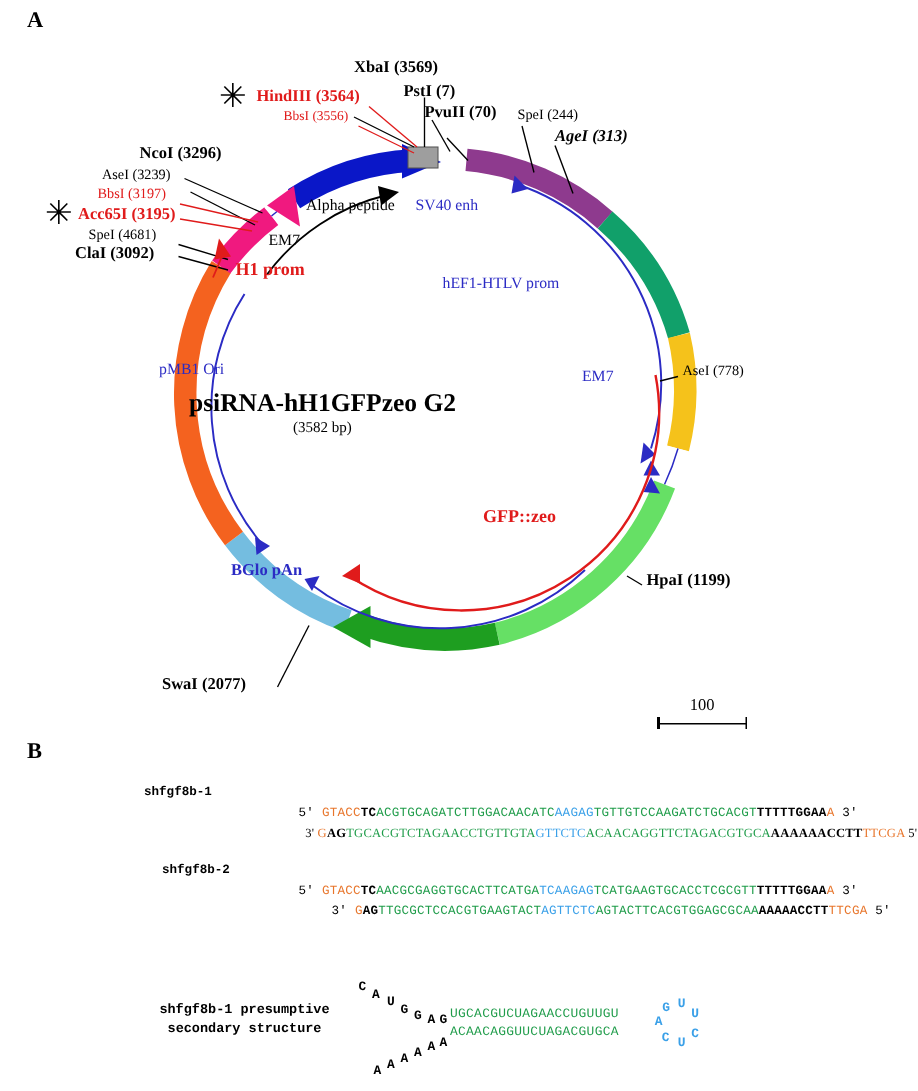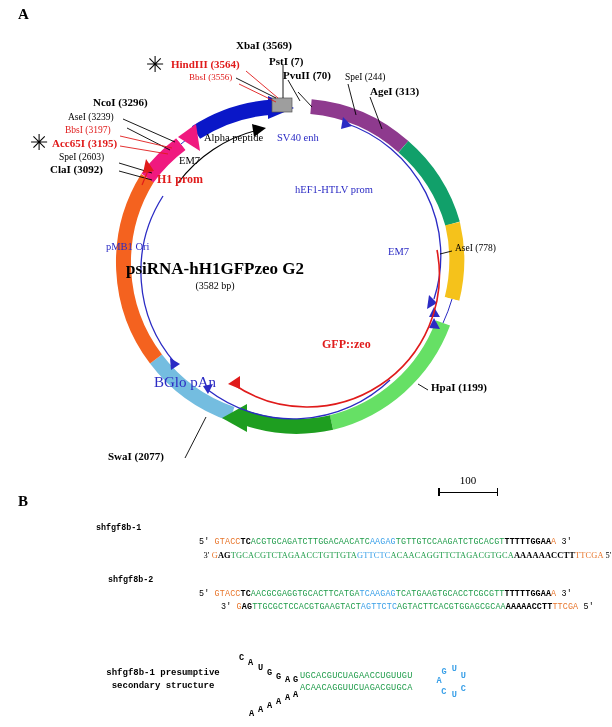--- a/index.html
+++ b/index.html
@@ -31,21 +31,21 @@
   }
   #title-main{
     position:absolute;left:0;top:241px;width:430px;text-align:center;
     font-family:"Liberation Serif",serif;font-weight:bold;font-size:17px;
   }
   #title-bp{
     position:absolute;left:0;top:262px;width:430px;text-align:center;
     font-family:"Liberation Serif",serif;font-size:10px;
   }
   
-  #scalebar{position:absolute;left:438px;top:446px;margin-top:10px;}
+  #scalebar{position:absolute;left:438px;top:446px;}
   #scalebar .sb-text{font-size:11px;font-family:"Liberation Serif",serif;text-align:center;width:60px;}
   #scalebar .sb-line{position:relative;width:60px;height:8px;margin-top:2px;}
   #scalebar .sb-line:before,#scalebar .sb-line:after{
     content:"";position:absolute;top:0;width:1.5px;height:8px;background:#000;}
   #scalebar .sb-line:before{left:0;}
   #scalebar .sb-line:after{right:0;}
   #scalebar .sb-bar{position:absolute;left:0;top:3.5px;width:60px;height:1.5px;background:#000;}
 
   
   #panelB{position:absolute;left:0;top:505px;width:612px;height:222px;}
@@ -178,42 +178,42 @@
   <div class="map-label lbl-blk bold" style="left:236px;top:22px;font-size:11px;">XbaI (3569)</div>
 
   <div class="star" style="left:146px;top:36px;">✳</div>
   <div class="map-label lbl-red bold" style="left:171px;top:41px;font-size:11px;">HindIII (3564)</div>
   <div class="map-label lbl-red" style="left:189px;top:55px;font-size:9px;">BbsI (3556)</div>
 
   <div class="map-label lbl-blk bold" style="left:269px;top:38px;font-size:11px;">PstI (7)</div>
   <div class="map-label lbl-blk bold" style="left:283px;top:52px;font-size:11px;">PvuII (70)</div>
 
   <div class="map-label lbl-blk" style="left:345px;top:55px;font-size:9.5px;">SpeI (244)</div>
-  <div class="map-label lbl-blk bold" style="left:370px;top:68px;font-size:11px;">AgeI (313)</div>
+  <div class="map-label lbl-blk bold" style="left:370px;top:68px;font-size:11px;font-style:italic;">AgeI (313)</div>
 
   <div class="map-label lbl-blk" style="left:455px;top:226px;font-size:9.5px;">AseI (778)</div>
   <div class="map-label lbl-blk bold" style="left:431px;top:364px;font-size:11px;">HpaI (1199)</div>
   <div class="map-label lbl-blk bold" style="left:108px;top:433px;font-size:11px;">SwaI (2077)</div>
 
   <div class="map-label lbl-blk bold" style="left:50px;top:146px;font-size:11px;">ClaI (3092)</div>
-  <div class="map-label lbl-blk" style="left:59px;top:135px;font-size:9.5px;">SpeI (2603)</div>
+  <div class="map-label lbl-blk" style="left:59px;top:135px;font-size:9.5px;">SpeI (4681)</div>
 
   <div class="star" style="left:30px;top:114px;">✳</div>
   <div class="map-label lbl-red bold" style="left:52px;top:120px;font-size:11px;">Acc65I (3195)</div>
   <div class="map-label lbl-red" style="left:65px;top:108px;font-size:9.5px;">BbsI (3197)</div>
   <div class="map-label lbl-blk" style="left:68px;top:95px;font-size:9.5px;">AseI (3239)</div>
   <div class="map-label lbl-blk bold" style="left:93px;top:79px;font-size:11px;">NcoI (3296)</div>
 
   <div class="map-label lbl-blk" style="left:204px;top:115px;font-size:10.5px;">Alpha peptide</div>
   <div class="map-label lbl-blk" style="left:179px;top:138px;font-size:10.5px;">EM7</div>
   <div class="map-label lbl-blue" style="left:277px;top:115px;font-size:10.5px;">SV40 enh</div>
   <div class="map-label lbl-blue" style="left:295px;top:167px;font-size:10.5px;">hEF1-HTLV prom</div>
   <div class="map-label lbl-blue" style="left:388px;top:229px;font-size:10.5px;">EM7</div>
   <div class="map-label lbl-red bold" style="left:322px;top:320px;font-size:12px;">GFP::zeo</div>
-  <div class="map-label lbl-blue" style="left:154px;top:357px;font-size:15px;">BGlo pAn</div>
+  <div class="map-label lbl-blue" style="left:154px;top:357px;font-size:11px;font-weight:bold;">BGlo pAn</div>
   <div class="map-label lbl-blue" style="left:106px;top:224px;font-size:10.5px;">pMB1 Ori</div>
   <div class="map-label lbl-red bold" style="left:157px;top:155px;font-size:12px;">H1 prom</div>
 
   <div id="title-main">psiRNA-hH1GFPzeo G2</div>
   <div id="title-bp">(3582 bp)</div>
 
   <div id="scalebar">
     <div class="sb-text">100</div>
     <div class="sb-line">
         <div class="sb-bar"></div>

